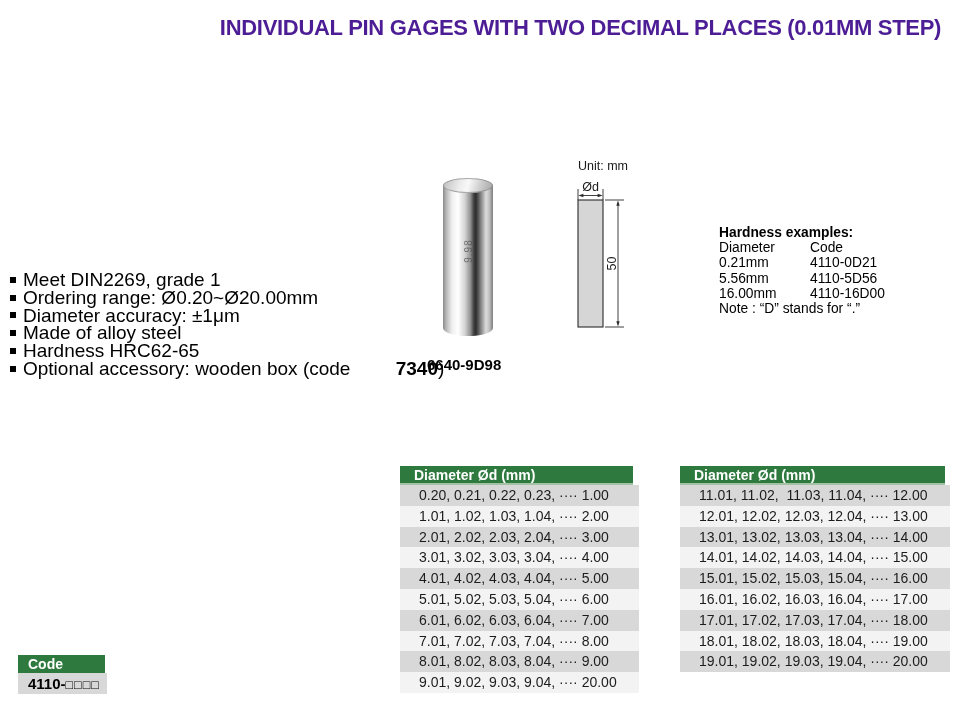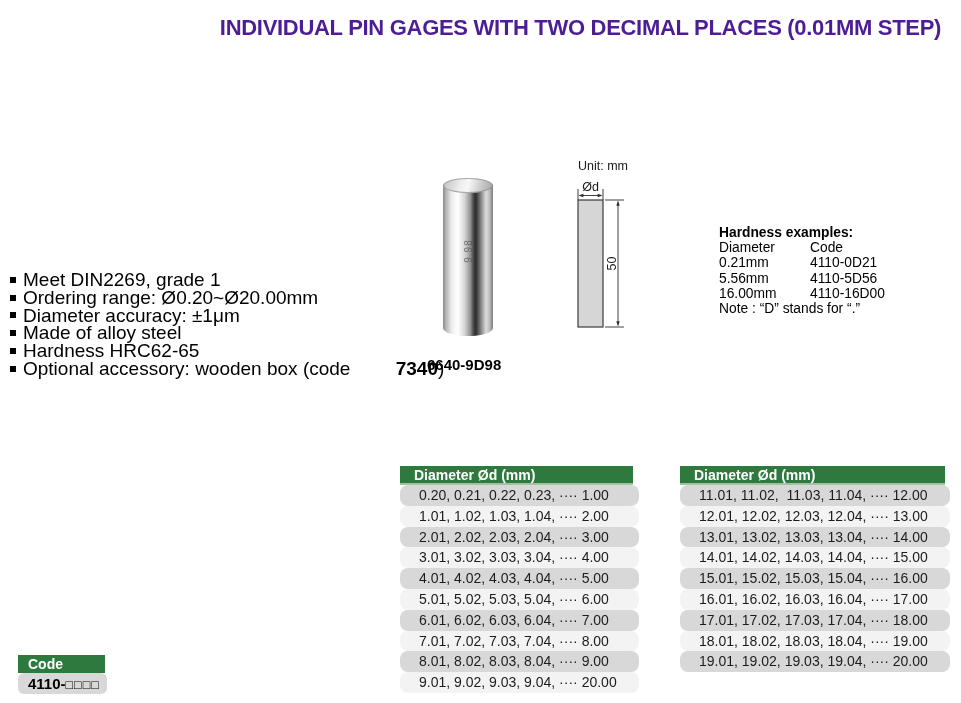--- a/index.html
+++ b/index.html
@@ -41,30 +41,30 @@
 
   
   .dtable{position:absolute;top:466px;}
   .dtable-left{left:400px;width:239px;}
   .dtable-right{left:680px;width:270px;}
   .dt-header{height:19px;line-height:19px;background:#2e7a3e;border-bottom:2px solid #a3c2a3;
     color:#fff;font-weight:bold;font-size:14px;padding-left:14px;box-sizing:border-box;}
   .dtable-left .dt-header{width:233px;}
   .dtable-right .dt-header{width:265px;}
   .dt-row{height:20.8px;line-height:20.8px;font-size:14px;color:#1c1c1c;
-    padding-left:19px;box-sizing:border-box;white-space:pre;border-radius:8px;}
+    padding-left:19px;box-sizing:border-box;white-space:pre;}
   .dt-row:nth-child(even){background:#d8d8d8;}
   .dt-row:nth-child(odd){background:#f3f3f3;}
 
   
   .code-box{position:absolute;left:18px;top:655px;}
   .code-header{width:87px;height:18px;line-height:18px;background:#2e7a3e;color:#fff;
     font-weight:bold;font-size:14px;padding-left:10px;box-sizing:border-box;}
   .code-value{width:89px;height:21px;line-height:21px;background:#d8d8d8;color:#000;
-    font-weight:bold;font-size:15px;padding-left:10px;box-sizing:border-box;white-space:pre;border-radius:6px;}
+    font-weight:bold;font-size:15px;padding-left:10px;box-sizing:border-box;white-space:pre;}
   .code-boxes{font-weight:normal;font-size:12.5px;letter-spacing:1px;}
 </style>
 </head>
 <body>
 
 <div class="page">
 
   <div class="title">INDIVIDUAL PIN GAGES WITH TWO DECIMAL PLACES (0.01MM STEP)</div>
 
   <div class="features">

